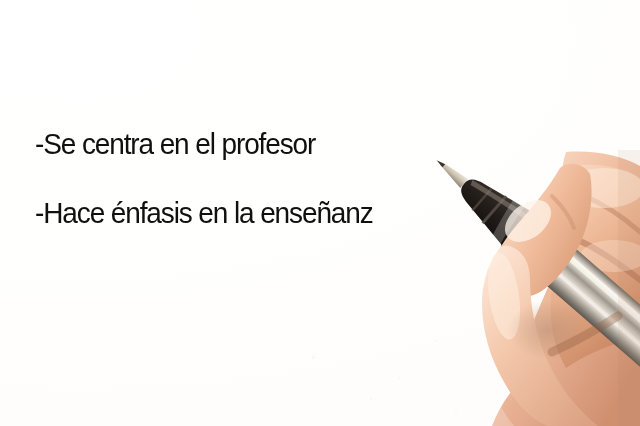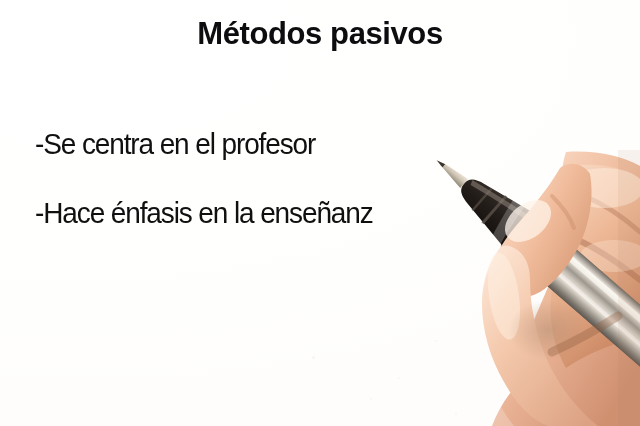--- a/index.html
+++ b/index.html
@@ -81,21 +81,20 @@
 <div id="slide">
 
   <div class="paper-tint"></div>
 
   <div class="paper-speck" style="left:312px; top:356px; width:3px; height:3px;"></div>
   <div class="paper-speck" style="left:398px; top:377px; width:2px; height:2px;"></div>
   <div class="paper-speck" style="left:370px; top:398px; width:2px; height:2px;"></div>
   <div class="paper-speck" style="left:455px; top:413px; width:2px; height:2px;"></div>
   <div class="paper-speck" style="left:435px; top:340px; width:2px; height:2px;"></div>
 
-  <div class="title">Métodos pasivos</div>
 
   <div class="bullet bullet-1">-Se centra en el profesor</div>
 
   <div class="bullet bullet-2">-Hace énfasis en la enseñanz</div>
 
   <svg class="hand-layer" viewBox="0 0 640 426" width="640" height="426">
     <defs>
 
       <linearGradient id="gSkinBack" x1="0.15" y1="0" x2="0.85" y2="1">
         <stop offset="0%" stop-color="#fbdcc8"></stop>

